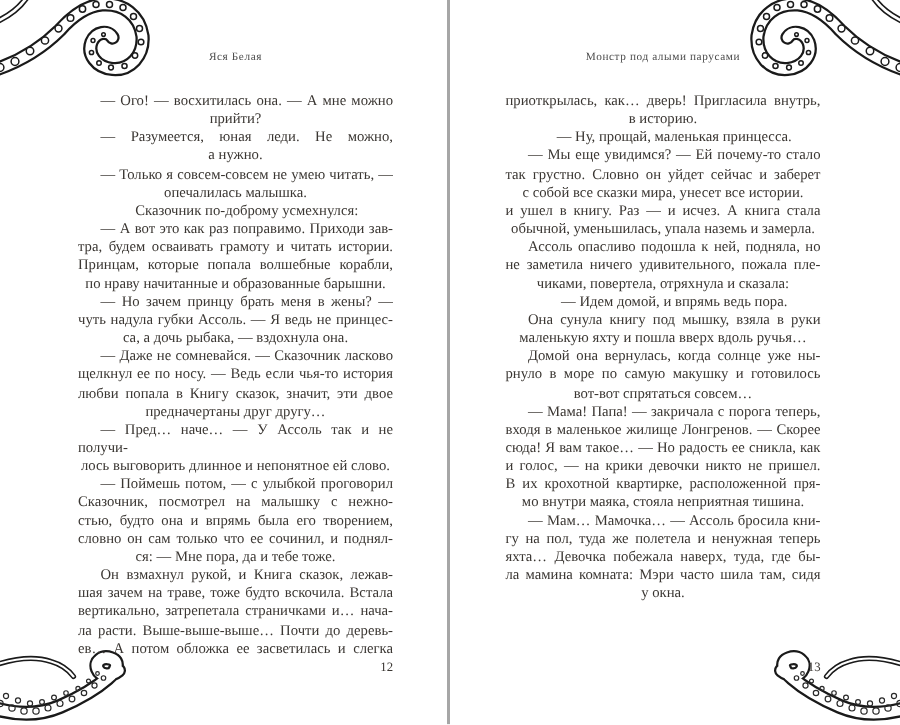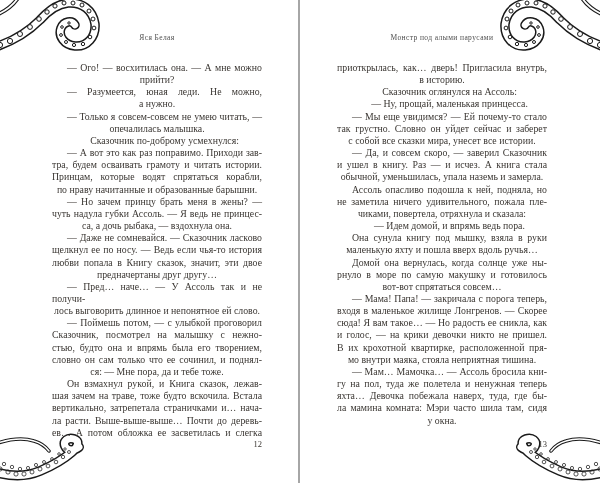--- a/index.html
+++ b/index.html
@@ -189,21 +189,21 @@
     <div class="body-text" id="left-body">
         <div class="line indent just">— Ого! — восхитилась она. — А мне можно</div>
         <div class="line">прийти?</div>
         <div class="line indent just">— Разумеется, юная леди. Не можно,</div>
         <div class="line">а нужно.</div>
         <div class="line indent just">— Только я совсем-совсем не умею читать, —</div>
         <div class="line">опечалилась малышка.</div>
         <div class="line indent">Сказочник по-доброму усмехнулся:</div>
         <div class="line indent just">— А вот это как раз поправимо. Приходи зав-</div>
         <div class="line just">тра, будем осваивать грамоту и читать истории.</div>
-        <div class="line just">Принцам, которые водят спрятаться корабли,</div>
+        <div class="line just">Принцам, которые попала волшебные корабли,</div>
         <div class="line">по нраву начитанные и образованные барышни.</div>
         <div class="line indent just">— Но зачем принцу брать меня в жены? —</div>
         <div class="line just">чуть надула губки Ассоль. — Я ведь не принцес-</div>
         <div class="line">са, а дочь рыбака, — вздохнула она.</div>
         <div class="line indent just">— Даже не сомневайся. — Сказочник ласково</div>
         <div class="line just">щелкнул ее по носу. — Ведь если чья-то история</div>
         <div class="line just">любви попала в Книгу сказок, значит, эти двое</div>
         <div class="line">предначертаны друг другу…</div>
         <div class="line indent just">— Пред… наче… — У Ассоль так и не получи-</div>
         <div class="line">лось выговорить длинное и непонятное ей слово.</div>
@@ -219,26 +219,24 @@
         <div class="line just">ев… А потом обложка ее засветилась и слегка</div>
       </div>
     <div class="pagenum">12</div>
   </section>
 
   <section class="page right">
     <div class="running-header">Монстр под алыми парусами</div>
     <div class="body-text" id="right-body">
         <div class="line just">приоткрылась, как… дверь! Пригласила внутрь,</div>
         <div class="line">в историю.</div>
-        <div class="line indent">Сказочник оглянулся на Ассоль:</div>
         <div class="line indent">— Ну, прощай, маленькая принцесса.</div>
         <div class="line indent just">— Мы еще увидимся? — Ей почему-то стало</div>
         <div class="line just">так грустно. Словно он уйдет сейчас и заберет</div>
         <div class="line">с собой все сказки мира, унесет все истории.</div>
-        <div class="line indent just">— Да, и совсем скоро, — заверил Сказочник</div>
         <div class="line just">и ушел в книгу. Раз — и исчез. А книга стала</div>
         <div class="line">обычной, уменьшилась, упала наземь и замерла.</div>
         <div class="line indent just">Ассоль опасливо подошла к ней, подняла, но</div>
         <div class="line just">не заметила ничего удивительного, пожала пле-</div>
         <div class="line">чиками, повертела, отряхнула и сказала:</div>
         <div class="line indent">— Идем домой, и впрямь ведь пора.</div>
         <div class="line indent just">Она сунула книгу под мышку, взяла в руки</div>
         <div class="line">маленькую яхту и пошла вверх вдоль ручья…</div>
         <div class="line indent just">Домой она вернулась, когда солнце уже ны-</div>
         <div class="line just">рнуло в море по самую макушку и готовилось</div>

